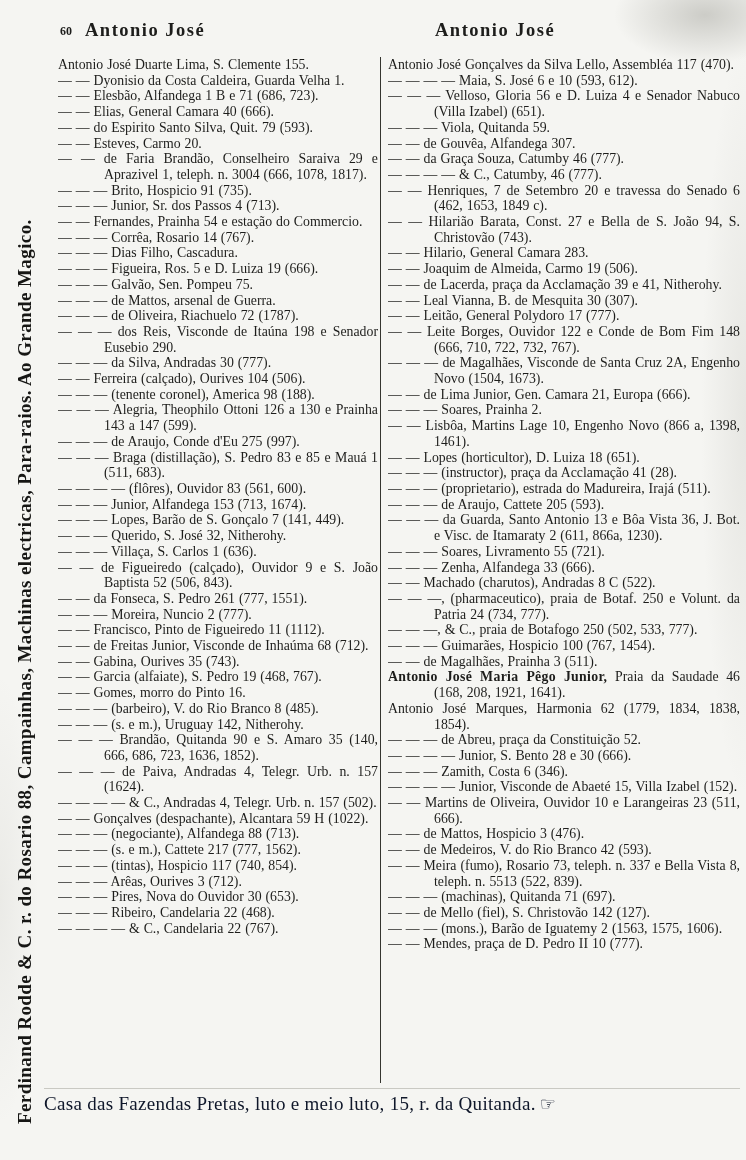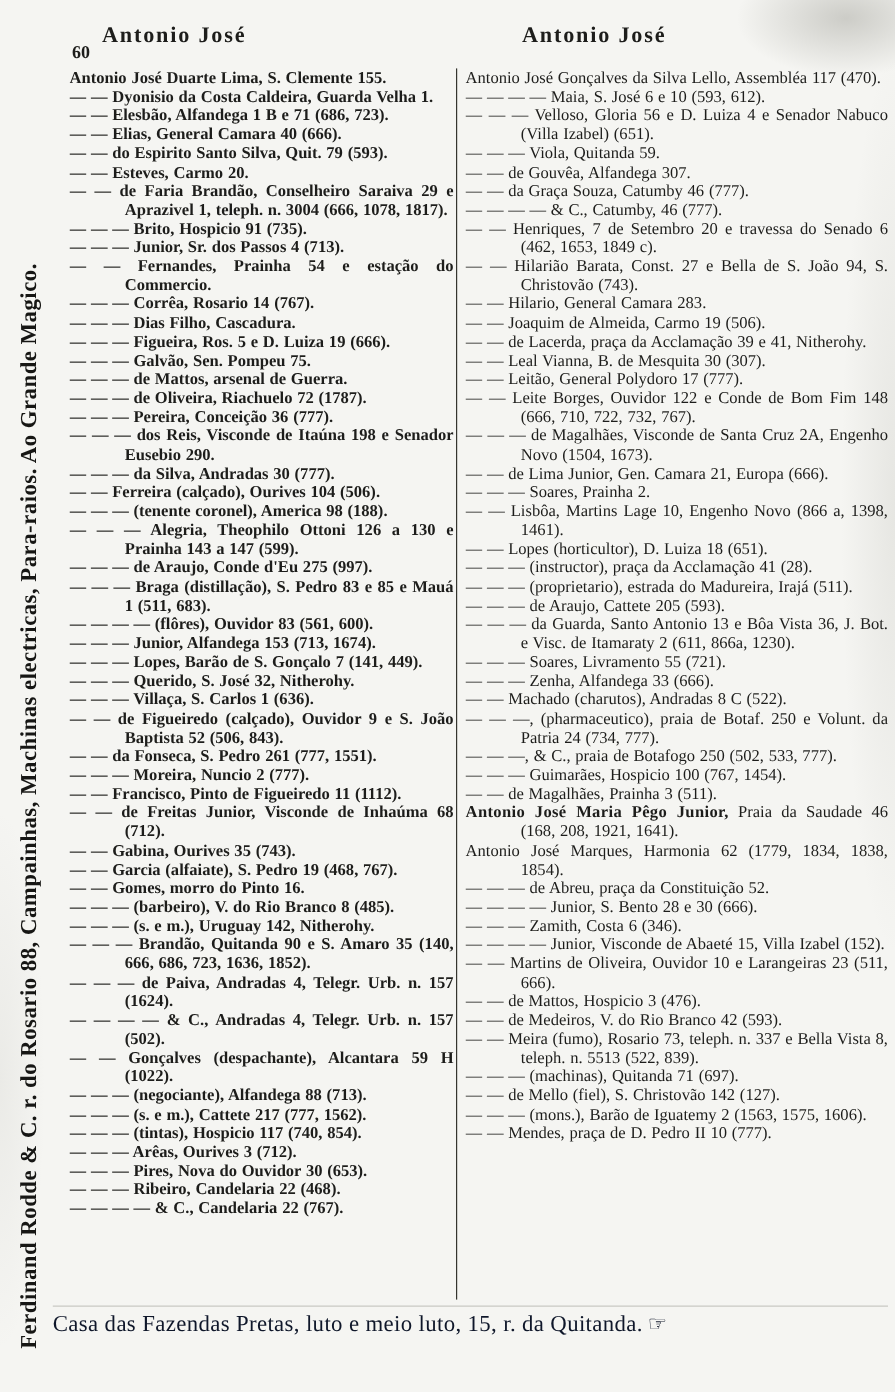--- a/index.html
+++ b/index.html
@@ -13,26 +13,26 @@
       radial-gradient(ellipse 60px 500px at 746px 420px, rgba(140,140,130,0.14), transparent 75%),
       radial-gradient(ellipse 50px 300px at 0px 900px, rgba(140,140,130,0.10), transparent 75%);
   }
   .page{position:absolute;inset:0;}
   .side-ad{position:absolute;left:0;top:0;width:52px;height:1160px;}
   .side-ad-text{
     position:absolute;left:14px;top:1124px;
     transform:rotate(-90deg);transform-origin:0 0;
     white-space:nowrap;font-weight:bold;font-size:19px;letter-spacing:0.4px;color:#161614;
   }
-  .page-number{position:absolute;left:60px;top:36px;font-weight:bold;font-size:15px;}
+  .page-number{position:absolute;left:60px;top:24px;font-weight:bold;font-size:12px;}
   .running-head{position:absolute;top:20px;font-weight:bold;font-size:18.5px;letter-spacing:1.5px;text-align:left;width:250px;}
   .running-head.left{left:85px;}
   .running-head.right{left:435px;}
   .col{position:absolute;top:57px;max-height:1026px;overflow:hidden;}
-  .col.left{left:58px;width:320px;font-weight:bold;}
+  .col.left{left:58px;width:320px;}
   .col.right{left:388px;width:352px;}
   .divider{position:absolute;left:380px;top:57px;height:1026px;width:0;border-left:1.3px solid #35352f;}
   .entry{
     margin:0;padding-left:46px;text-indent:-46px;
     font-size:13.8px;line-height:15.7px;text-align:justify;position:relative;
     word-spacing:0.5px;
   }
   .entry b{letter-spacing:0.3px;}
   .footer{
     position:absolute;left:44px;top:1088px;width:696px;
@@ -66,21 +66,20 @@
       <p class="entry">— — de Faria Brandão, Conselheiro Saraiva 29 e Aprazivel 1, teleph. n. 3004 (666, 1078, 1817).</p>
       <p class="entry">— — — Brito, Hospicio 91 (735).</p>
       <p class="entry">— — — Junior, Sr. dos Passos 4 (713).</p>
       <p class="entry">— — Fernandes, Prainha 54 e estação do Commercio.</p>
       <p class="entry">— — — Corrêa, Rosario 14 (767).</p>
       <p class="entry">— — — Dias Filho, Cascadura.</p>
       <p class="entry">— — — Figueira, Ros. 5 e D. Luiza 19 (666).</p>
       <p class="entry">— — — Galvão, Sen. Pompeu 75.</p>
       <p class="entry">— — — de Mattos, arsenal de Guerra.</p>
       <p class="entry">— — — de Oliveira, Riachuelo 72 (1787).</p>
-      <p class="entry">— — — Pereira, Conceição 36 (777).</p>
       <p class="entry">— — — dos Reis, Visconde de Itaúna 198 e Senador Eusebio 290.</p>
       <p class="entry">— — — da Silva, Andradas 30 (777).</p>
       <p class="entry">— — Ferreira (calçado), Ourives 104 (506).</p>
       <p class="entry">— — — (tenente coronel), America 98 (188).</p>
       <p class="entry">— — — Alegria, Theophilo Ottoni 126 a 130 e Prainha 143 a 147 (599).</p>
       <p class="entry">— — — de Araujo, Conde d'Eu 275 (997).</p>
       <p class="entry">— — — Braga (distillação), S. Pedro 83 e 85 e Mauá 1 (511, 683).</p>
       <p class="entry">— — — — (flôres), Ouvidor 83 (561, 600).</p>
       <p class="entry">— — — Junior, Alfandega 153 (713, 1674).</p>
       <p class="entry">— — — Lopes, Barão de S. Gonçalo 7 (141, 449).</p>

